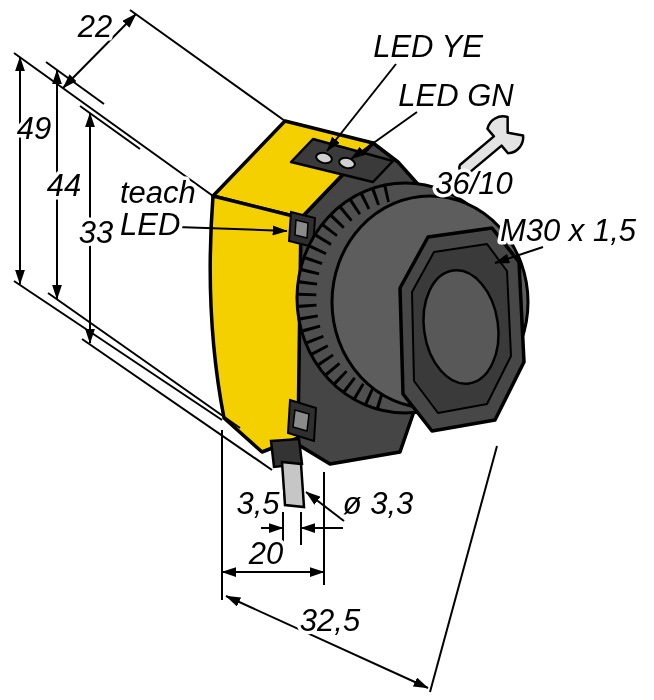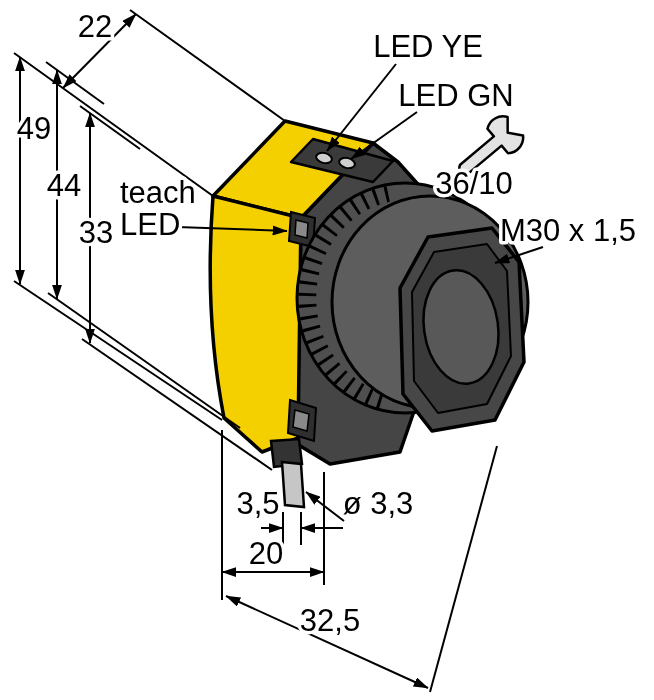--- a/index.html
+++ b/index.html
@@ -1,16 +1,16 @@
 <!DOCTYPE html>
 <html><head>
 <meta charset="utf-8">
 <style>
   html,body{margin:0;padding:0;background:#fff;}
-  .stage{position:relative;width:654px;height:700px;background:#b91c1c;overflow:hidden;}
+  .stage{position:relative;width:654px;height:700px;background:#b91c1c;overflow:hidden;font-style:italic;}
   svg{display:block;}
   .dim-label{
     font-family:"Liberation Sans", sans-serif;
     font-size:31px;
     fill:#000;
     paint-order:stroke;
     stroke:#ffffff;
     stroke-width:7px;
     stroke-linejoin:round;
   }

